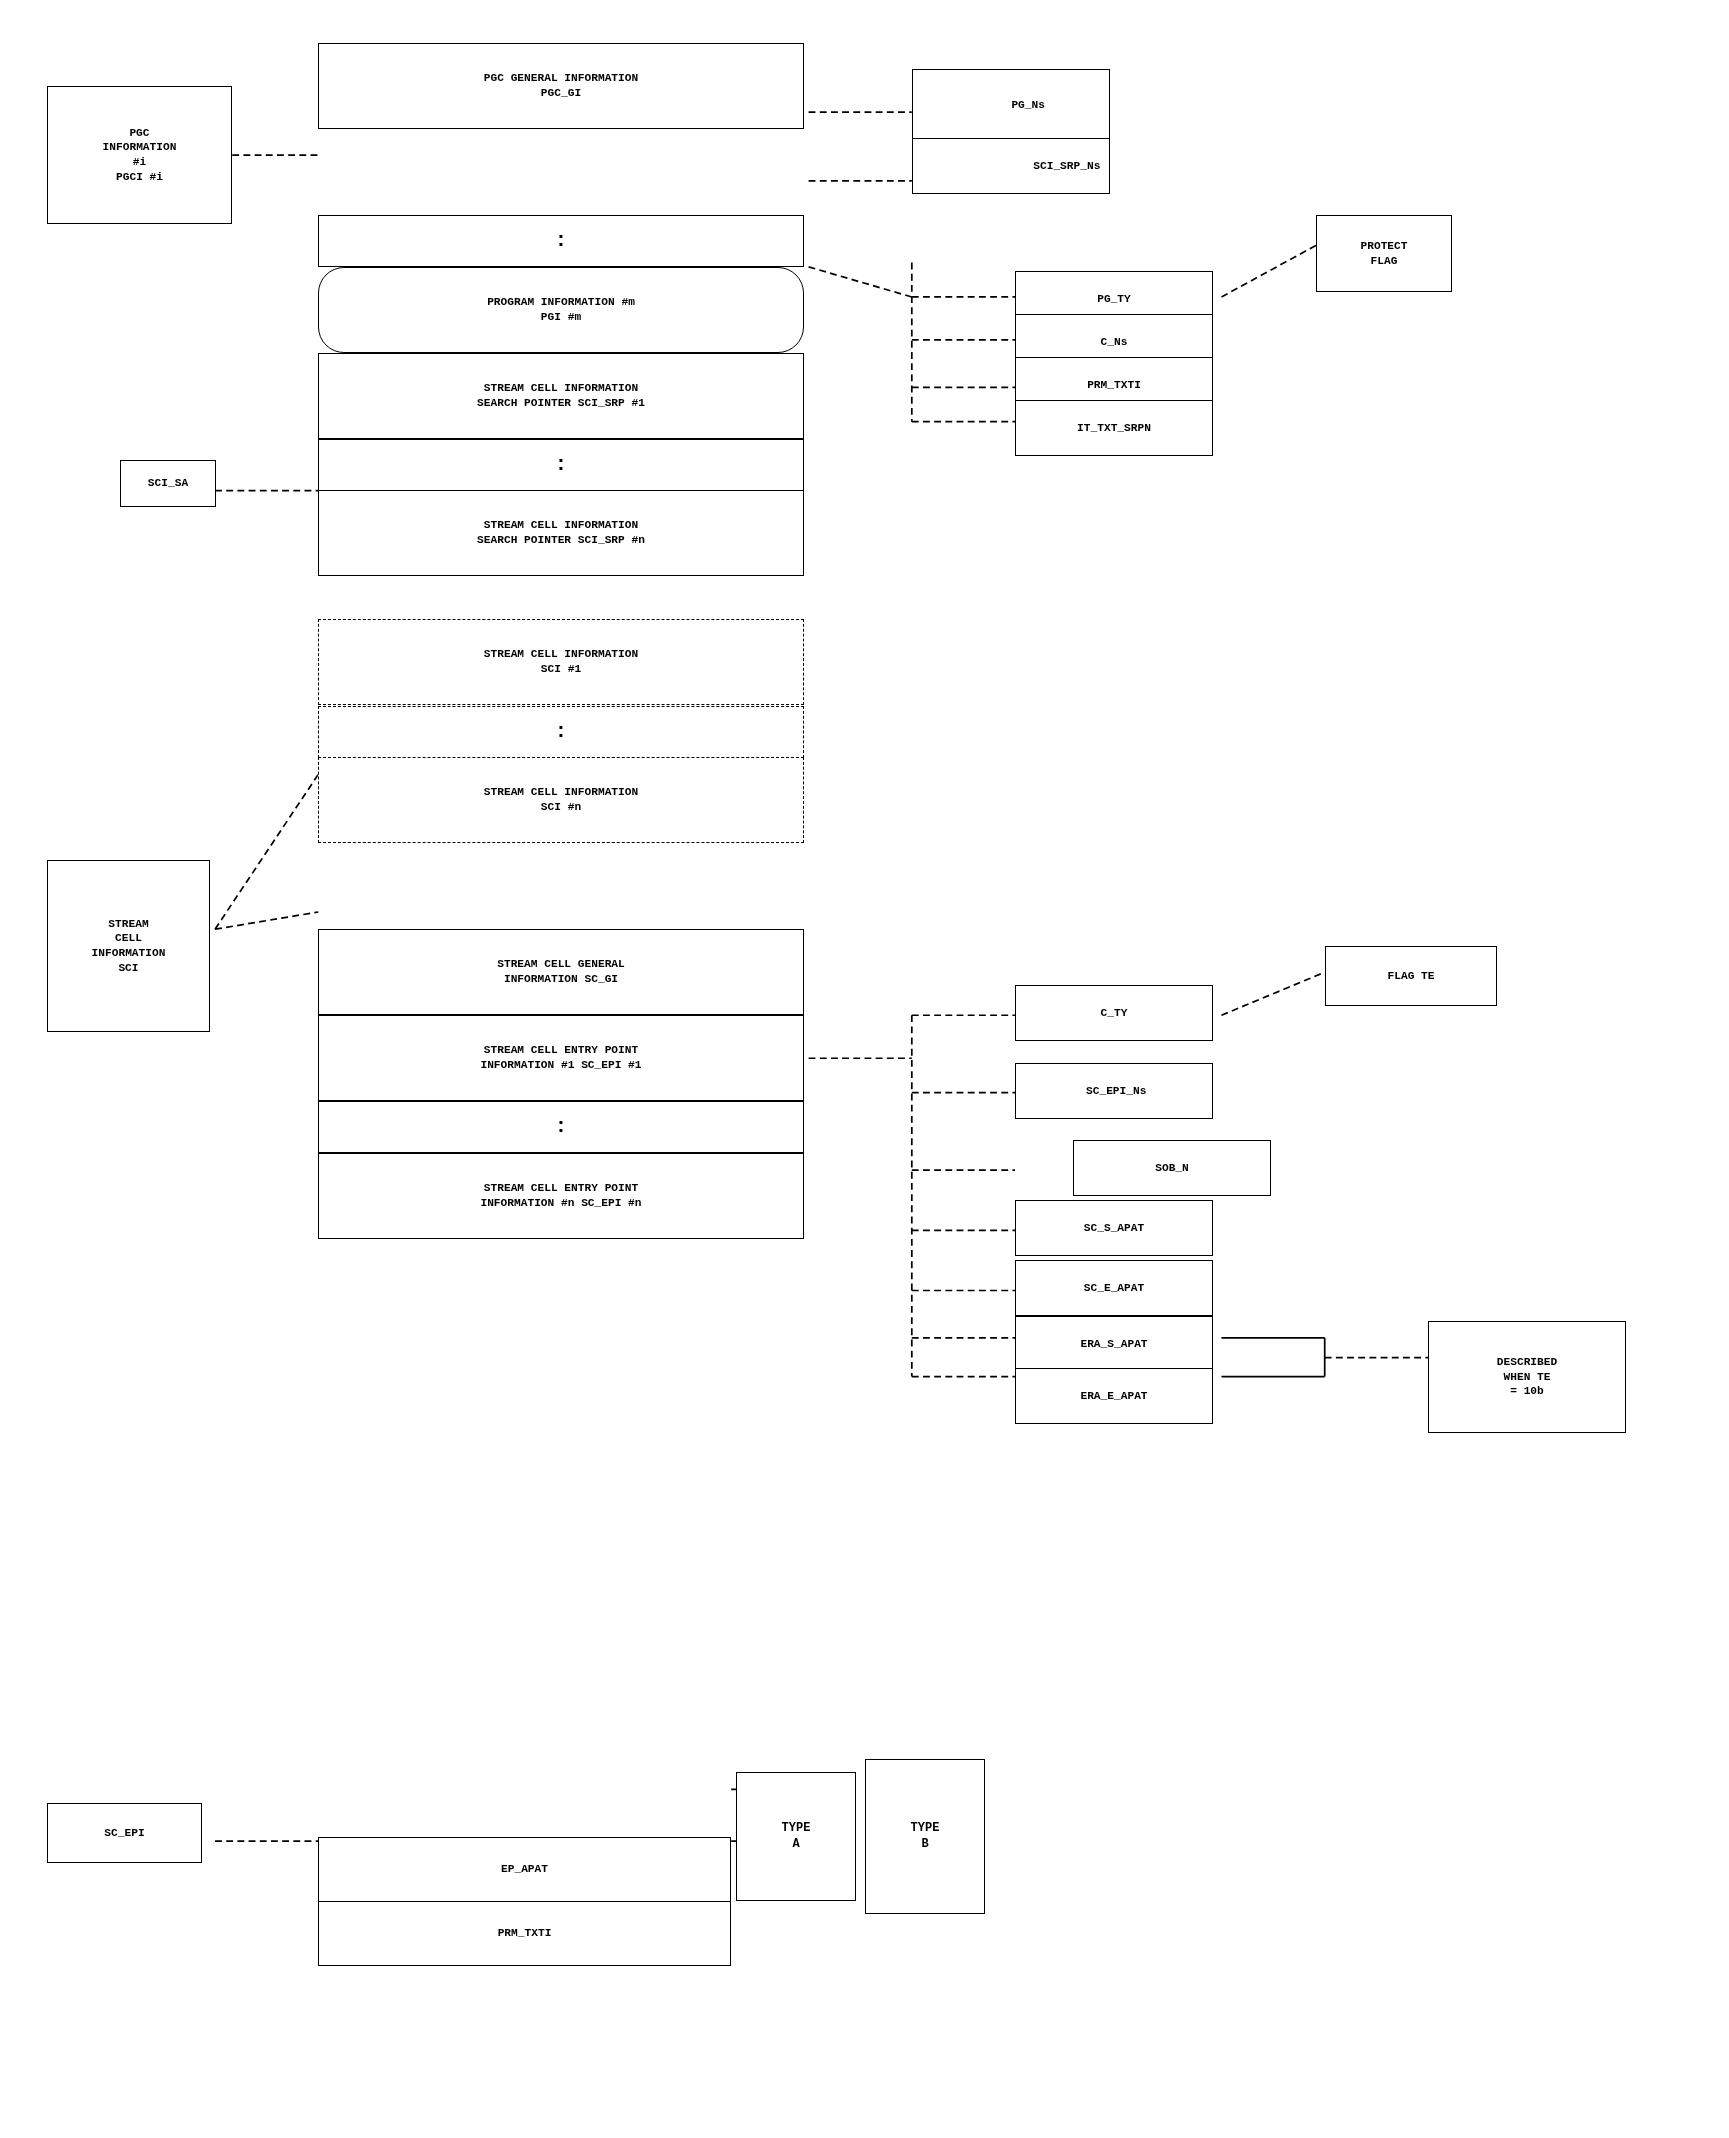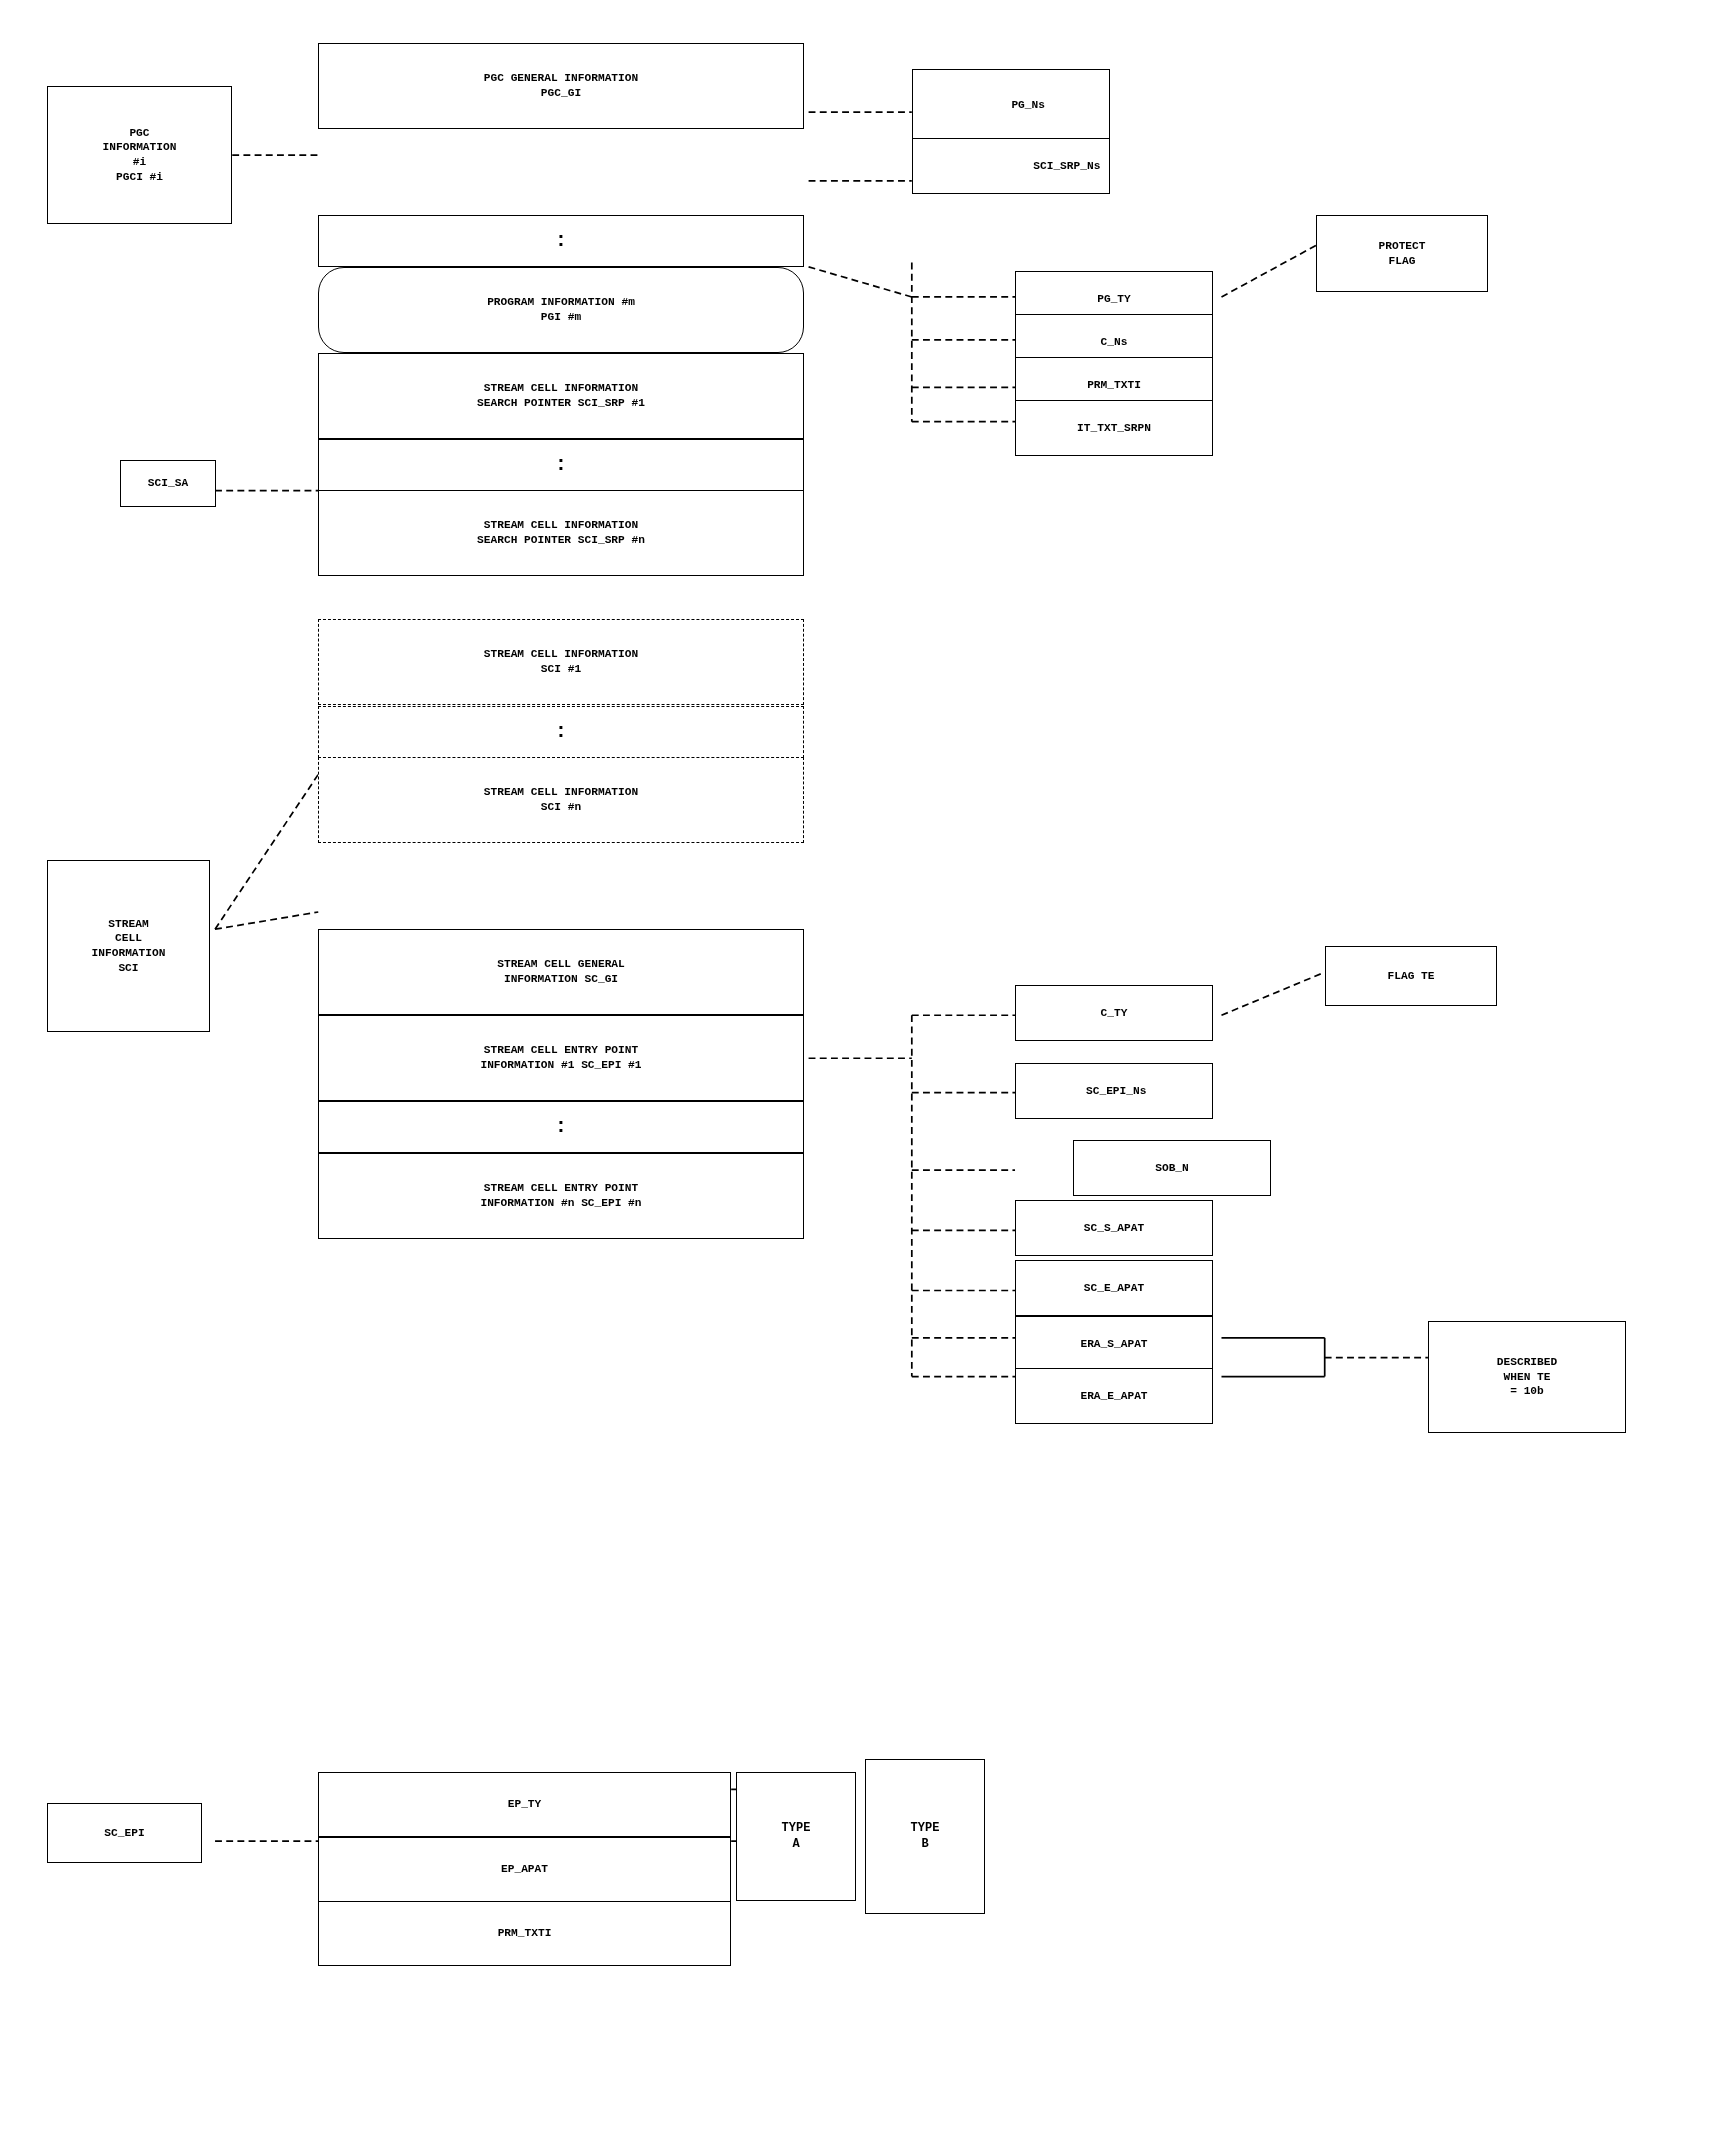--- a/index.html
+++ b/index.html
@@ -160,23 +160,20 @@
   </div>
 
   <div class="box" style="left:318px; top:1153px; width:486px; height:86px;">
     <span>STREAM CELL ENTRY POINT<br>INFORMATION #n SC_EPI #n</span>
   </div>
 
   <div class="box" style="left:47px; top:1803px; width:155px; height:60px;">
     <span>SC_EPI</span>
   </div>
 
-  <div class="box" style="left:318px; top:1772px; width:413px; height:65px;">
-    <span>EP_TY</span>
-  </div>
   <div class="box" style="left:318px; top:1837px; width:413px; height:65px;">
     <span>EP_APAT</span>
   </div>
   <div class="box" style="left:318px; top:1901px; width:413px; height:65px;">
     <span>PRM_TXTI</span>
   </div>
 
   <div class="box" style="left:736px; top:1772px; width:120px; height:129px; font-size:12px;">
     <span style="white-space:pre-line;">TYPE
 A</span>
@@ -204,21 +201,21 @@
   </div>
 
   <div class="box" style="left:1015px; top:357px; width:198px; height:56px;">
     <span>PRM_TXTI</span>
   </div>
 
   <div class="box" style="left:1015px; top:400px; width:198px; height:56px;">
     <span>IT_TXT_SRPN</span>
   </div>
 
-  <div class="box" style="left:1316px; top:215px; width:172px; height:77px;">
+  <div class="box" style="left:1316px; top:215px; width:136px; height:77px;">
     <span style="white-space:pre-line;">PROTECT
 FLAG</span>
   </div>
 
   <div class="box" style="left:1015px; top:985px; width:198px; height:56px;">
     <span>C_TY</span>
   </div>
 
   <div class="box" style="left:1015px; top:1063px; width:198px; height:56px;padding-left:13px;">
     <span>SC_EPI_Ns</span>

